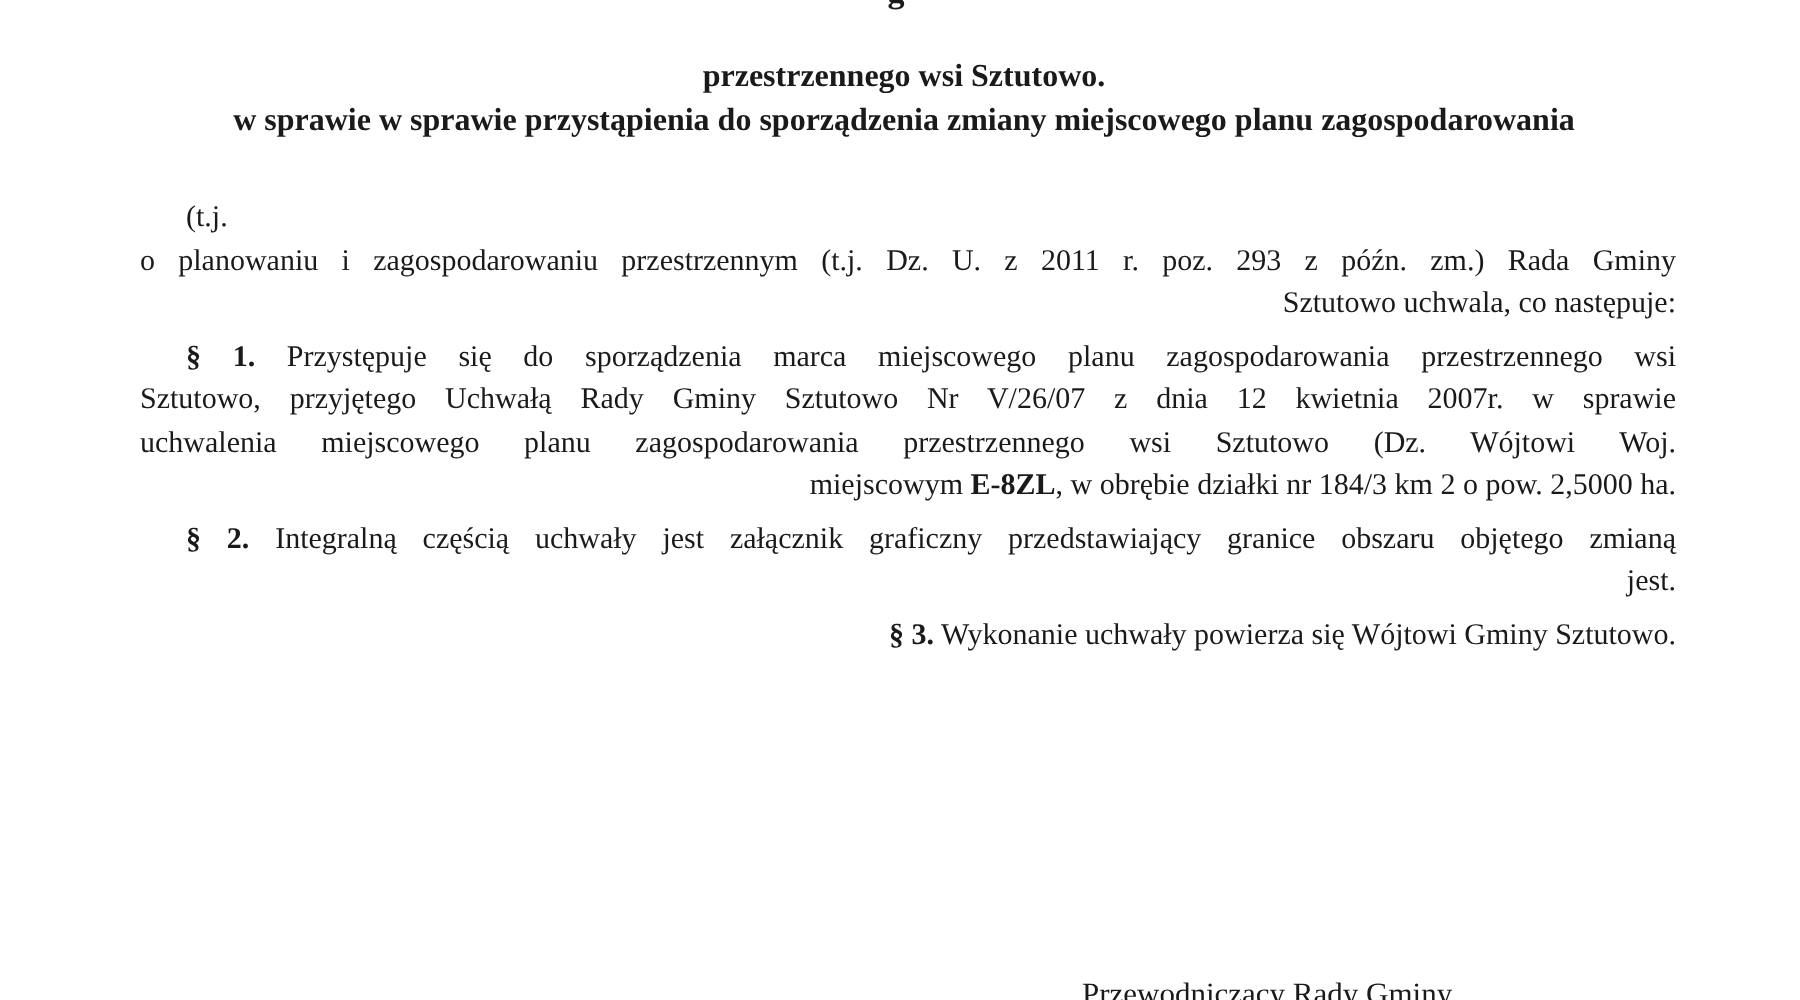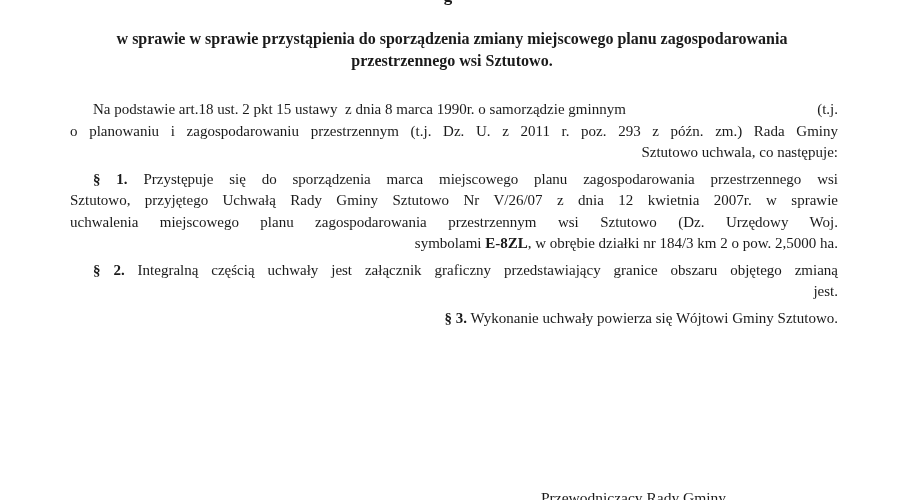--- a/index.html
+++ b/index.html
@@ -59,35 +59,35 @@
 </head>
 <body>
 
 <div class="page">
 
   <div class="top-cut">
     <span>g</span>
   </div>
 
   <div class="title">
+    <div>przestrzennego wsi Sztutowo.</div>
     <div>w sprawie w sprawie przystąpienia do sporządzenia zmiany miejscowego planu zagospodarowania</div>
-    <div>przestrzennego wsi Sztutowo.</div>
   </div>
 
   <div class="doc-body">
       <div class="para">
-        <div class="line split indent"><span>Na podstawie art.18 ust. 2 pkt 15 ustawy  z dnia 8 marca 1990r. o samorządzie gminnym</span><span>(t.j.</span></div>
+        <div class="line split indent"><span>(t.j.</span></div>
         <div class="line justify"><span>o planowaniu i zagospodarowaniu przestrzennym (t.j. Dz. U. z 2011 r. poz. 293 z późn. zm.) Rada Gminy</span></div>
         <div class="line left"><span>Sztutowo uchwala, co następuje:</span></div>
       </div>
       <div class="para">
         <div class="line justify indent"><span class="bold">§ 1.</span><span> Przystępuje się do sporządzenia marca miejscowego planu zagospodarowania przestrzennego wsi</span></div>
         <div class="line justify"><span>Sztutowo, przyjętego Uchwałą Rady Gminy Sztutowo Nr V/26/07 z dnia 12 kwietnia 2007r. w sprawie</span></div>
-        <div class="line justify"><span>uchwalenia miejscowego planu zagospodarowania przestrzennym wsi Sztutowo (Dz. Urzędowy Woj.</span></div>
-        <div class="line left"><span>symbolami </span><span class="bold">E-8ZL</span><span>, w obrębie działki nr 184/3 km 2 o pow. 2,5000 ha.</span></div>
+        <div class="line justify"><span>uchwalenia miejscowego planu zagospodarowania przestrzennego wsi Sztutowo (Dz. Wójtowi Woj.</span></div>
+        <div class="line left"><span>miejscowym </span><span class="bold">E-8ZL</span><span>, w obrębie działki nr 184/3 km 2 o pow. 2,5000 ha.</span></div>
       </div>
       <div class="para">
         <div class="line justify indent"><span class="bold">§ 2.</span><span> Integralną częścią uchwały jest załącznik graficzny przedstawiający granice obszaru objętego zmianą</span></div>
         <div class="line left"><span>jest.</span></div>
       </div>
       <div class="para">
         <div class="line left indent"><span class="bold">§ 3.</span><span> Wykonanie uchwały powierza się Wójtowi Gminy Sztutowo.</span></div>
       </div>
     </div>
 

